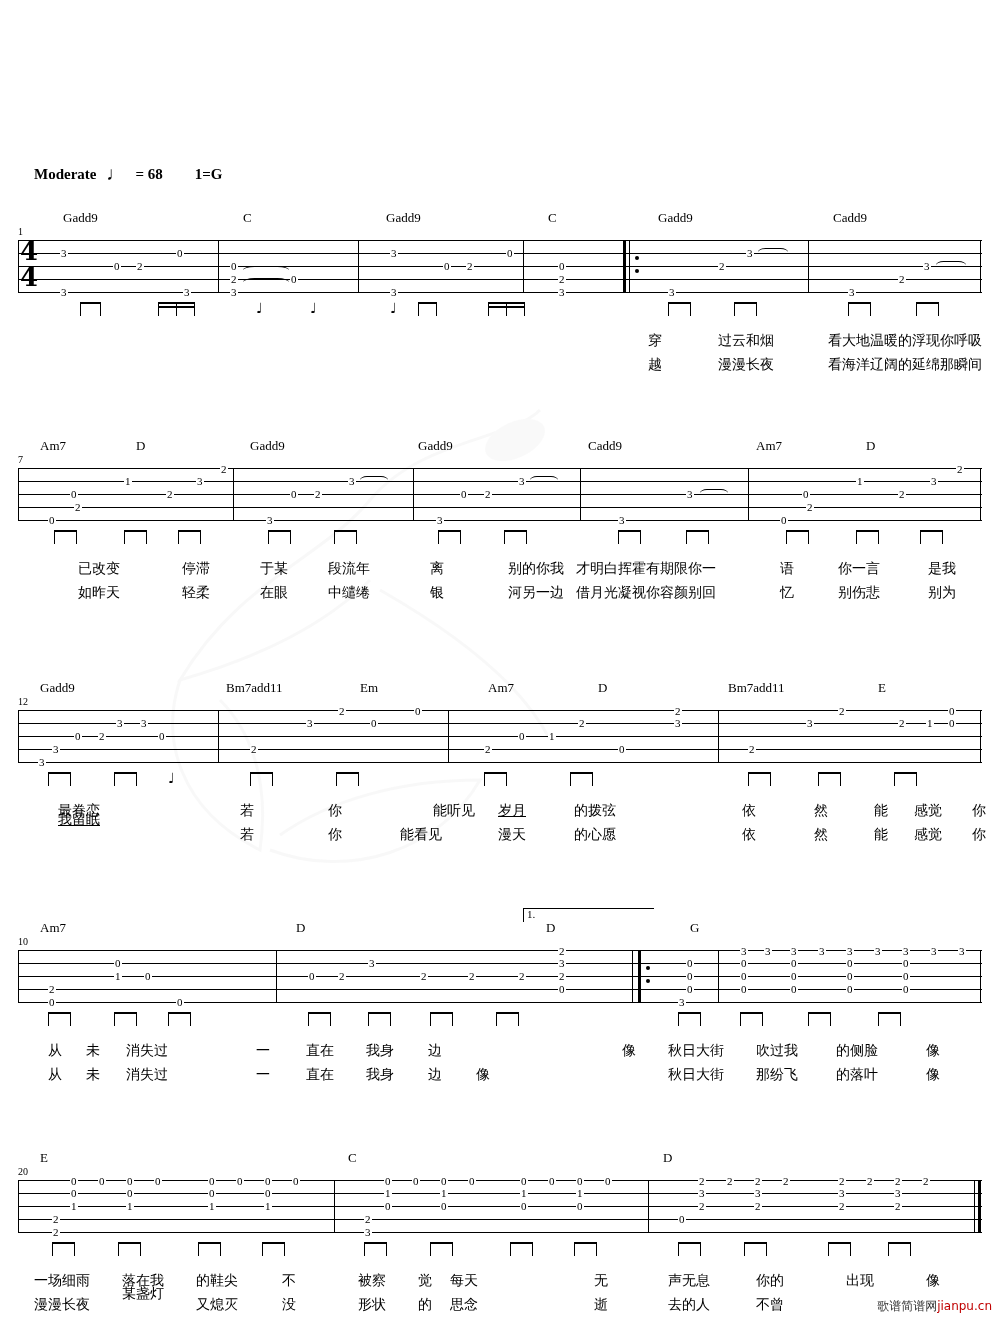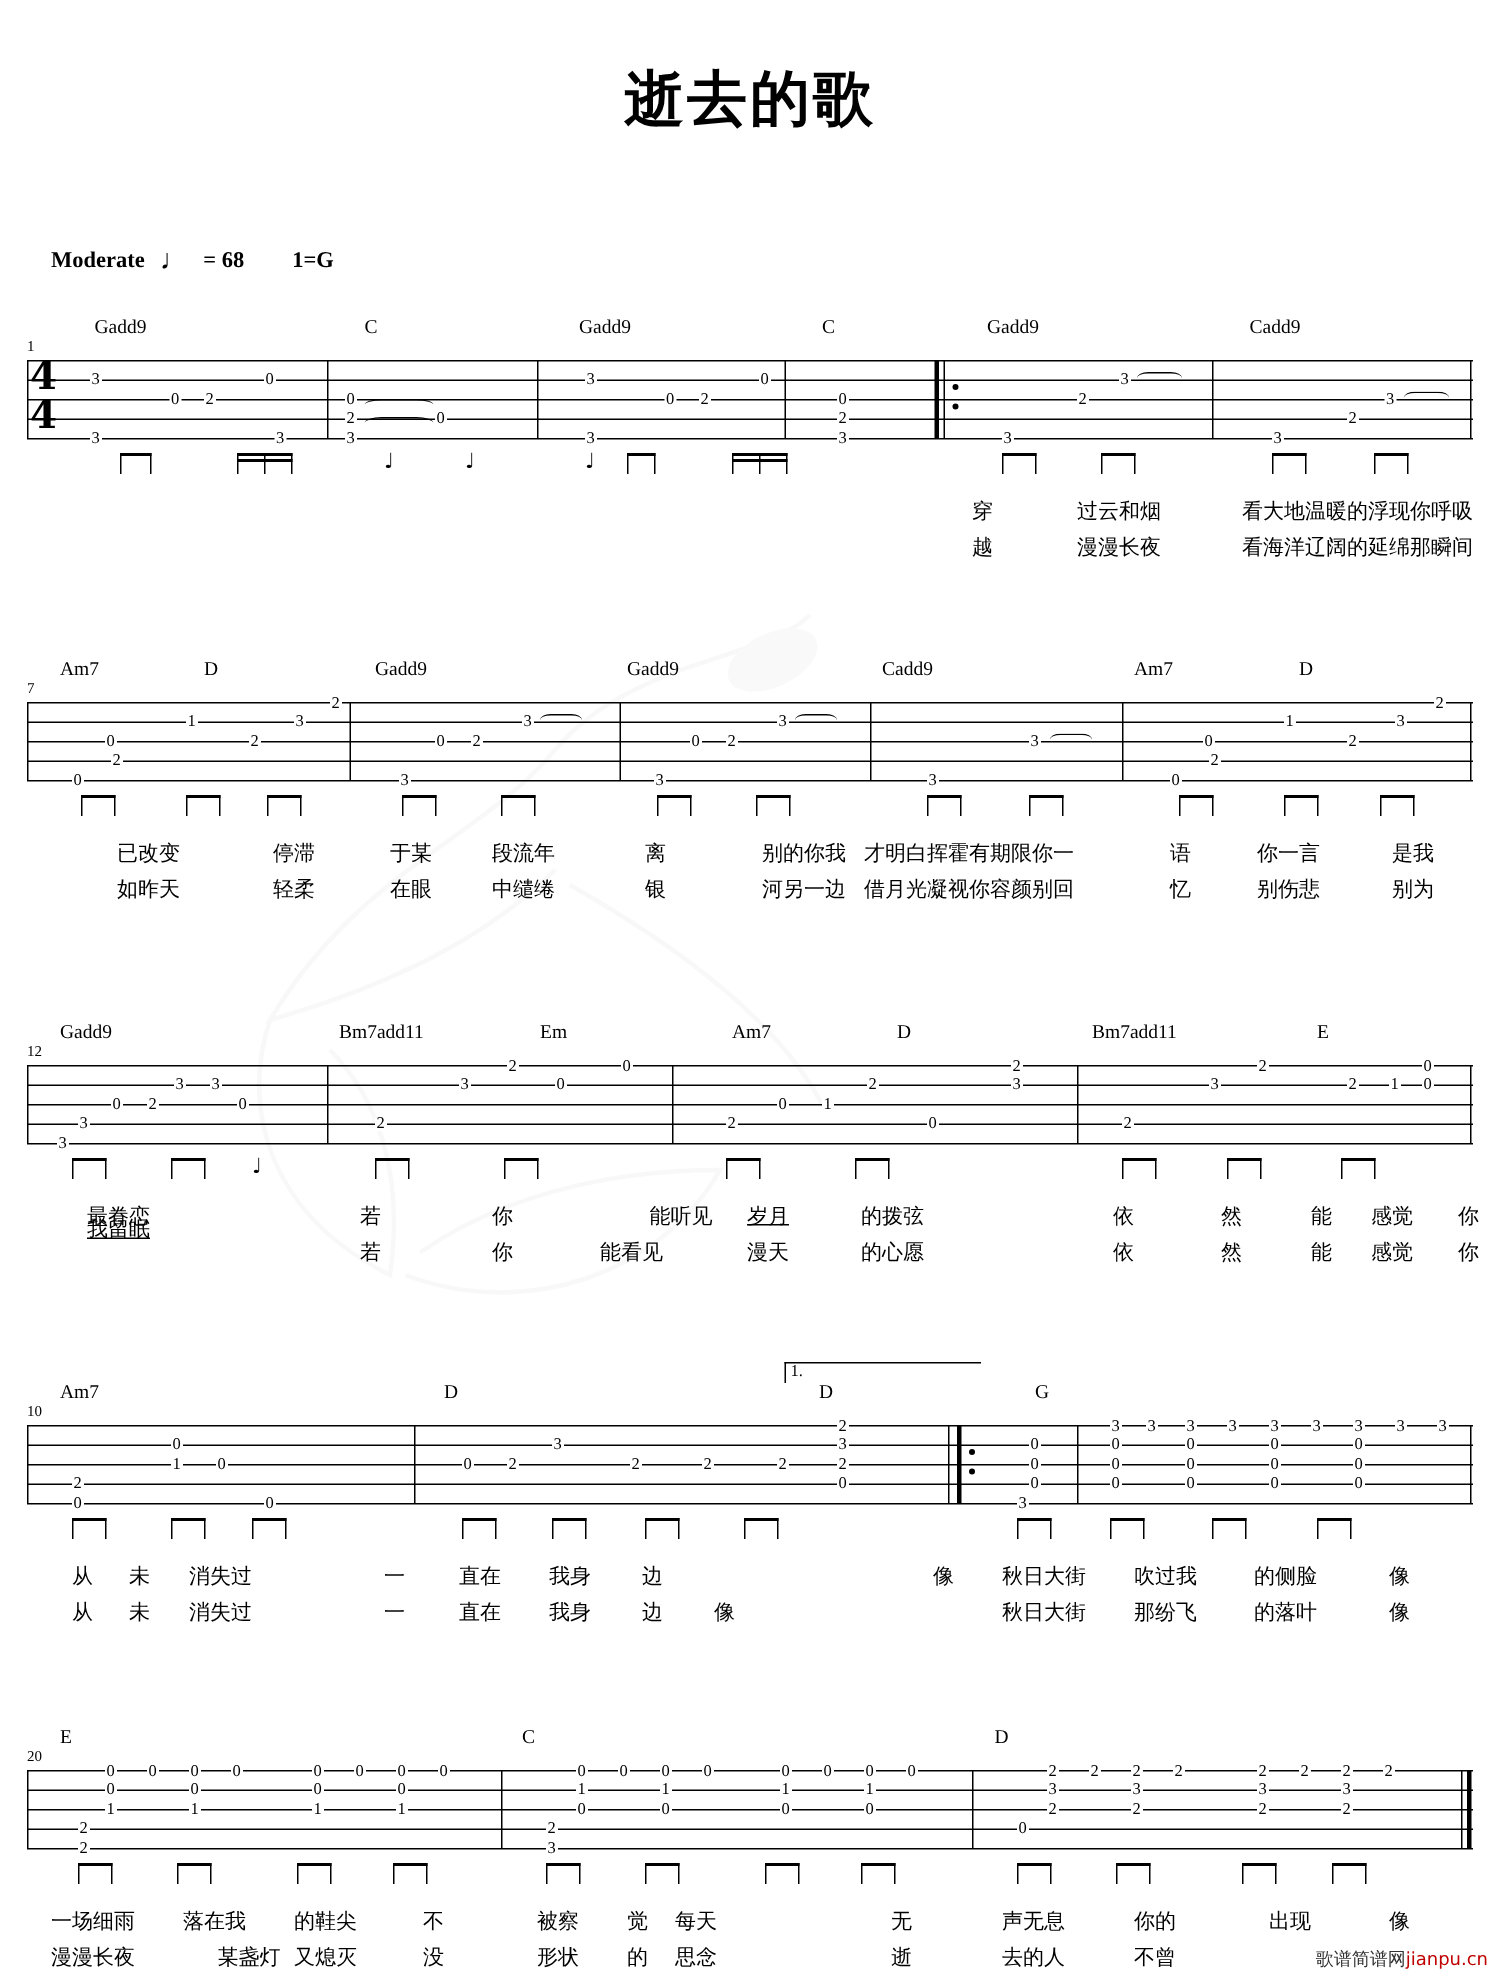--- a/index.html
+++ b/index.html
@@ -119,21 +119,20 @@
     <g fill="none" stroke="#bdbdbd" stroke-width="3">
       <path d="M250,120 C300,60 390,60 420,30"></path>
       <path d="M250,120 C200,180 120,200 60,300 C130,280 200,250 250,200"></path>
       <path d="M60,300 C40,360 60,430 140,470 C150,400 130,350 100,320"></path>
       <path d="M150,470 C230,500 320,470 360,400 C280,400 210,420 160,455"></path>
       <ellipse cx="395" cy="60" rx="32" ry="18" transform="rotate(-25 395 60)" fill="#cfcfcf" stroke="none"></ellipse>
       <path d="M260,210 C330,250 400,300 430,360"></path>
     </g>
   </svg>
 
-  <div class="title">逝去的歌</div>
 
   <div class="tempo">
     <span>Moderate</span>
     <span class="note-glyph">♩</span>
     <span class="eq">= 68</span>
     <span class="key">1=G</span>
   </div>
 
   <div class="system" style="top:240px;">
     <div class="staff">
@@ -738,21 +737,21 @@
     <div class="lyric" style="left:340px;top:92px;">被察</div>
     <div class="lyric" style="left:400px;top:92px;">觉</div>
     <div class="lyric" style="left:432px;top:92px;">每天</div>
     <div class="lyric" style="left:576px;top:92px;">无</div>
     <div class="lyric" style="left:650px;top:92px;">声无息</div>
     <div class="lyric" style="left:738px;top:92px;">你的</div>
     <div class="lyric" style="left:828px;top:92px;">出现</div>
     <div class="lyric" style="left:908px;top:92px;">像</div>
 
     <div class="lyric" style="left:16px;top:116px;">漫漫长夜</div>
-    <div class="lyric" style="left:104px;top:116px;margin-left:23px;">某盏灯</div>
+    <div class="lyric" style="left:104px;top:105px;">某盏灯</div>
     <div class="lyric" style="left:178px;top:116px;">又熄灭</div>
     <div class="lyric" style="left:264px;top:116px;">没</div>
     <div class="lyric" style="left:340px;top:116px;">形状</div>
     <div class="lyric" style="left:400px;top:116px;">的</div>
     <div class="lyric" style="left:432px;top:116px;">思念</div>
     <div class="lyric" style="left:576px;top:116px;">逝</div>
     <div class="lyric" style="left:650px;top:116px;">去的人</div>
     <div class="lyric" style="left:738px;top:116px;">不曾</div>
   </div>
 

